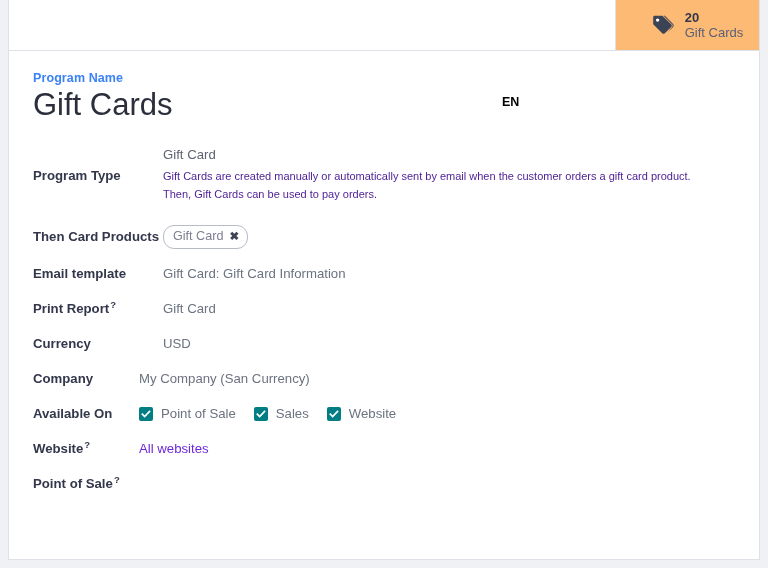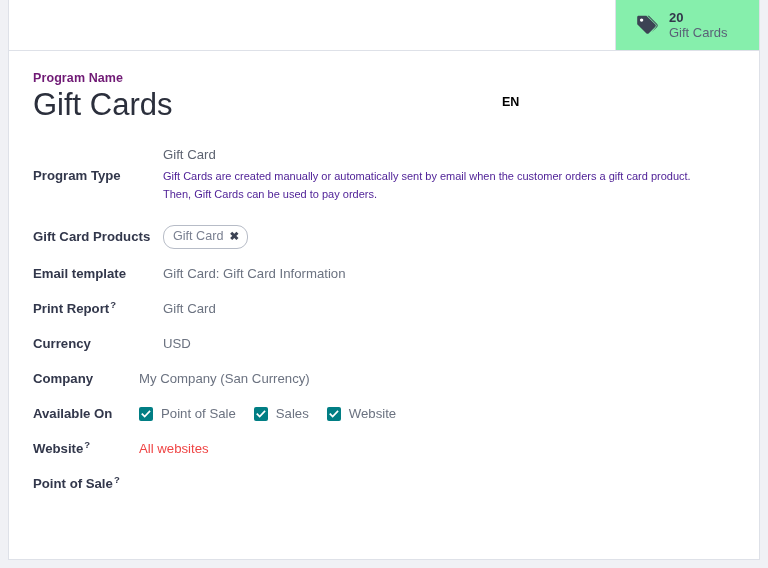--- a/index.html
+++ b/index.html
@@ -43,22 +43,23 @@
     border-right: 1px solid #dee1e8;
     box-sizing: border-box;
   }
   .stat-button {
     width: 143px;
     flex: 0 0 143px;
     display: flex;
     align-items: center;
     padding-left: 18px;
     box-sizing: border-box;
-    background: #86efac;
+    background: #fdba74;
     cursor: pointer;
+    justify-content: center;
   }
   .stat-icon {
     width: 26px;
     height: 26px;
     margin-right: 9px;
     flex: 0 0 26px;
     display: flex;
     align-items: center;
     justify-content: center;
   }
@@ -88,21 +89,21 @@
     box-sizing: border-box;
   }
 
   .title-block {
     position: relative;
     margin-bottom: 22px;
   }
   .title-label {
     font-size: 12.5px;
     font-weight: bold;
-    color: #701a75;
+    color: #3b82f6;
     letter-spacing: 0.1px;
     margin-bottom: 3px;
   }
   .title-value {
     font-size: 31px;
     color: #2b2f3c;
     line-height: 1.12;
     font-weight: normal;
   }
   .lang-badge {
@@ -139,21 +140,21 @@
     margin-left: 1px;
     cursor: help;
   }
   .field-value {
     flex: 1 1 auto;
     font-size: 13.2px;
     color: #6b7280;
     padding-top: 2px;
   }
   .field-value.placeholder {
-    color: #ef4444;
+    color: #6d28d9;
   }
   .field-value.shift-left {
     margin-left: -24px;
   }
 
   .row-type { margin-bottom: 20px; }
   .type-value { color: #5d6371; }
   .type-desc {
     font-size: 11px;
     color: #4c1d95;
@@ -244,21 +245,21 @@
     <div class="field-row row-type">
       <div class="field-label">Program Type</div>
       <div class="field-value">
         <div class="type-value">Gift Card</div>
         <div class="type-desc">Gift Cards are created manually or automatically sent by email when the customer orders a gift card product.</div>
         <div class="type-desc" style="margin-top:0;">Then, Gift Cards can be used to pay orders.</div>
       </div>
     </div>
 
     <div class="field-row">
-      <div class="field-label">Gift Card Products</div>
+      <div class="field-label">Then Card Products</div>
       <div class="field-value">
         <span class="tag-pill">
           <span>Gift Card</span>
           <span class="tag-x">✖</span>
         </span>
       </div>
     </div>
 
     <div class="field-row">
       <div class="field-label">Email template</div>

